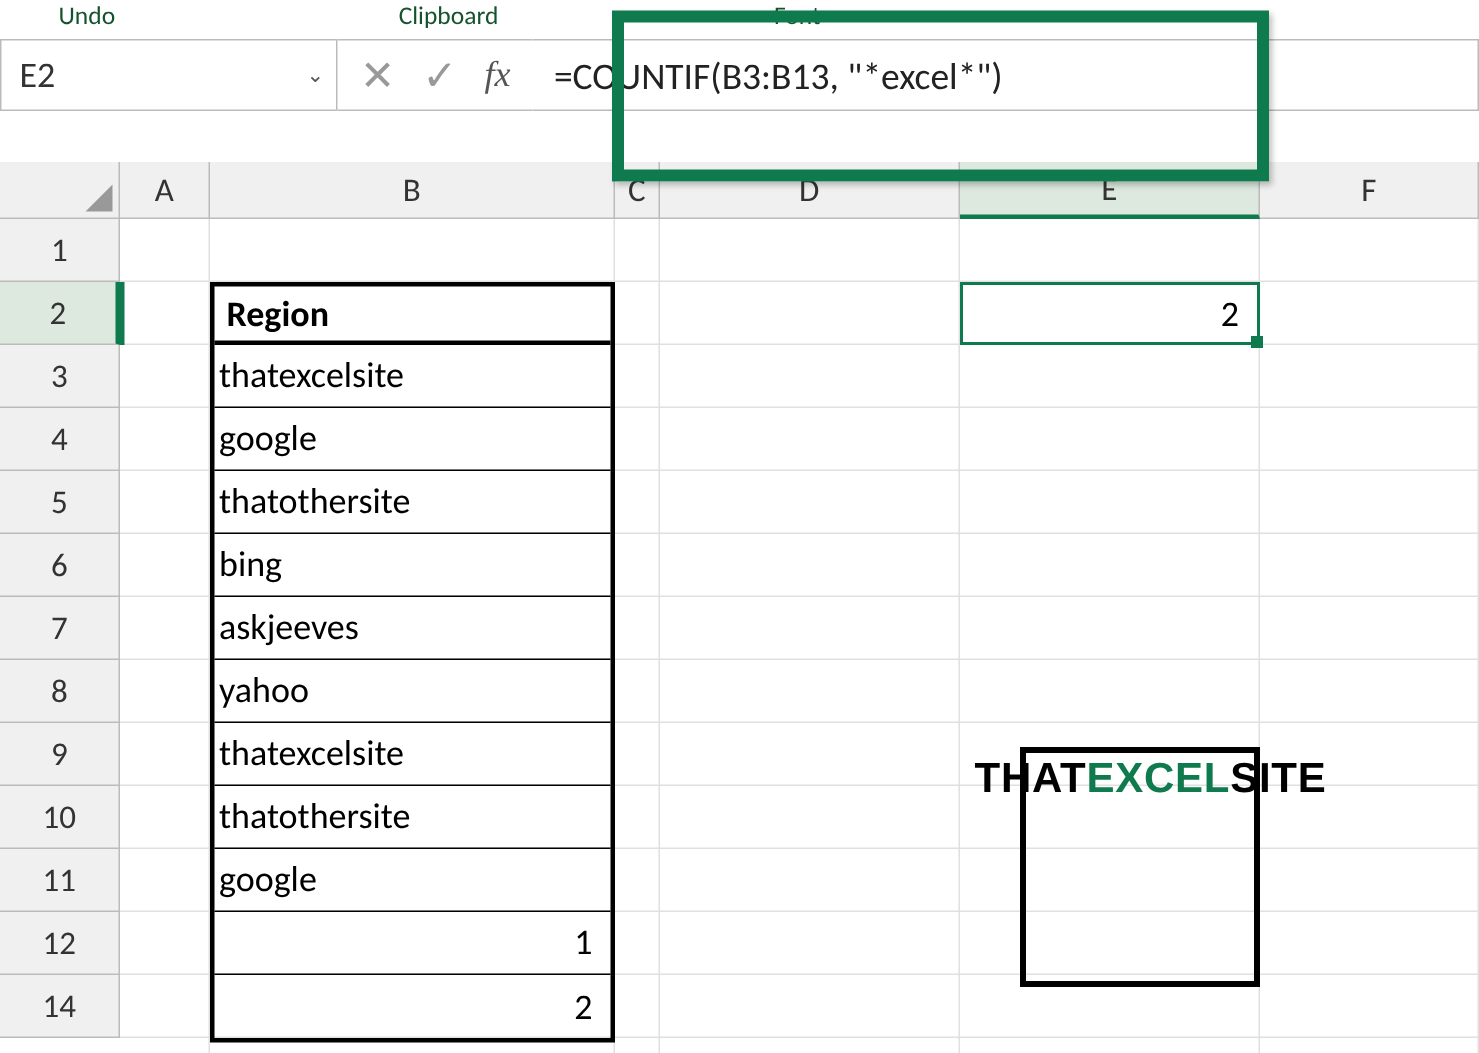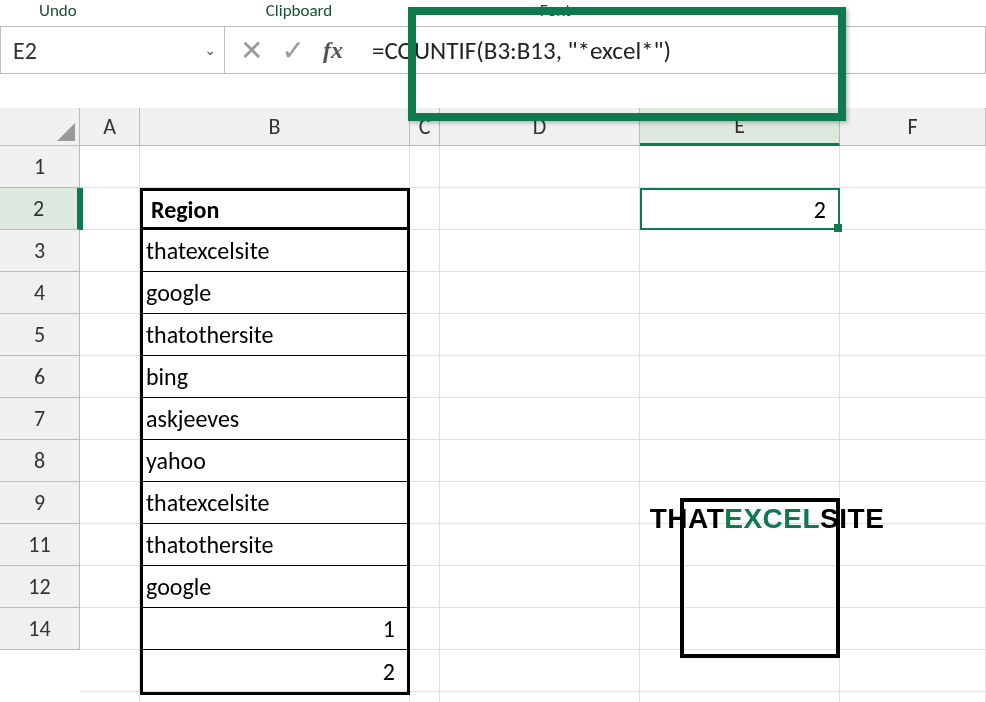--- a/index.html
+++ b/index.html
@@ -27,21 +27,21 @@
     .ribbon-undo {
       width: 80px;
       text-align: left;
     }
     .ribbon-clipboard {
       width: 260px;
       text-align: center;
       margin-left: 50px;
     }
     .ribbon-font {
-      margin-left: 111px;
+      margin-left: 87px;
       text-align: right;
     }
     .formula-bar-row {
       display: flex;
       align-items: center;
       height: 60px;
       position: relative;
     }
     .name-box {
       width: 225px;
@@ -72,21 +72,20 @@
       color: #999;
       font-size: 28px;
       border-top: 1px solid #bbb;
       border-bottom: 1px solid #bbb;
     }
     .formula-icons .fx {
       font-style: italic;
       font-family: Georgia, serif;
       color: #555;
       font-size: 24px;
-      font-weight: bold;
     }
     .formula-input {
       flex: 1;
       height: 48px;
       padding: 0 14px;
       font-size: 25px;
       color: #222;
       display: flex;
       align-items: center;
       background: #fff;
@@ -344,20 +343,21 @@
     <div class="row-headers">
       <div class="row-header">1</div>
       <div class="row-header active">2</div>
       <div class="row-header">3</div>
       <div class="row-header">4</div>
       <div class="row-header">5</div>
       <div class="row-header">6</div>
       <div class="row-header">7</div>
       <div class="row-header">8</div>
       <div class="row-header">9</div>
+      <div class="row-header">10</div>
       <div class="row-header">11</div>
       <div class="row-header">12</div>
       <div class="row-header">14</div>
     </div>
 
     <div class="cells">
       <div class="cells-bg" id="cells-bg">
           <div class="cell"></div>
           <div class="cell"></div>
           <div class="cell"></div>

